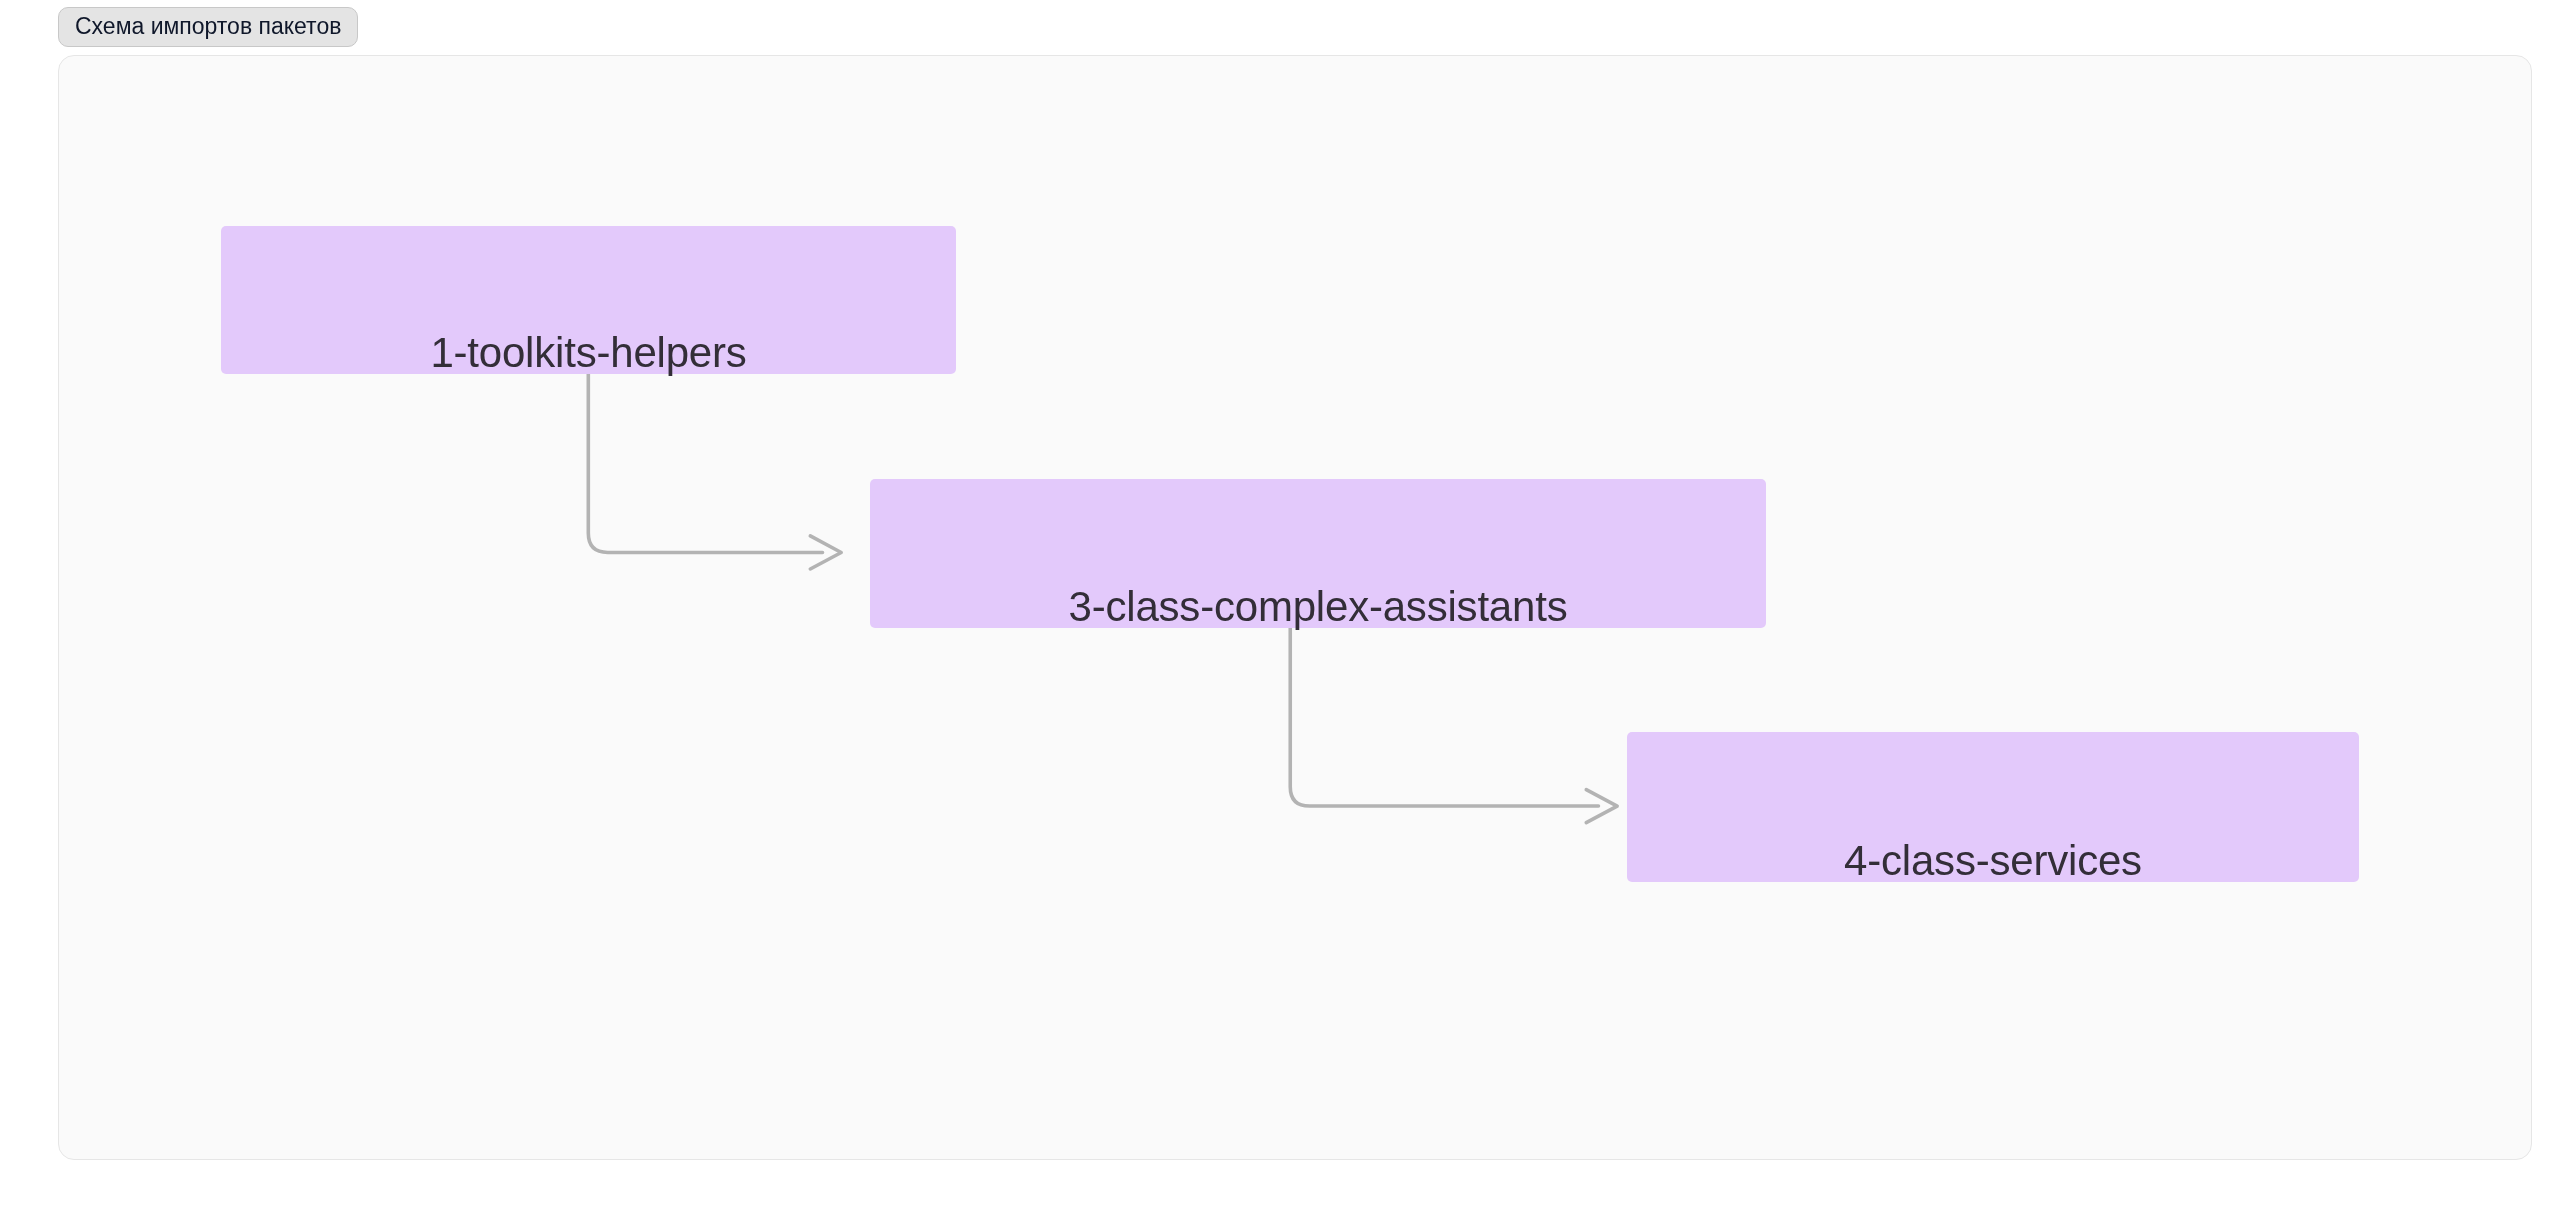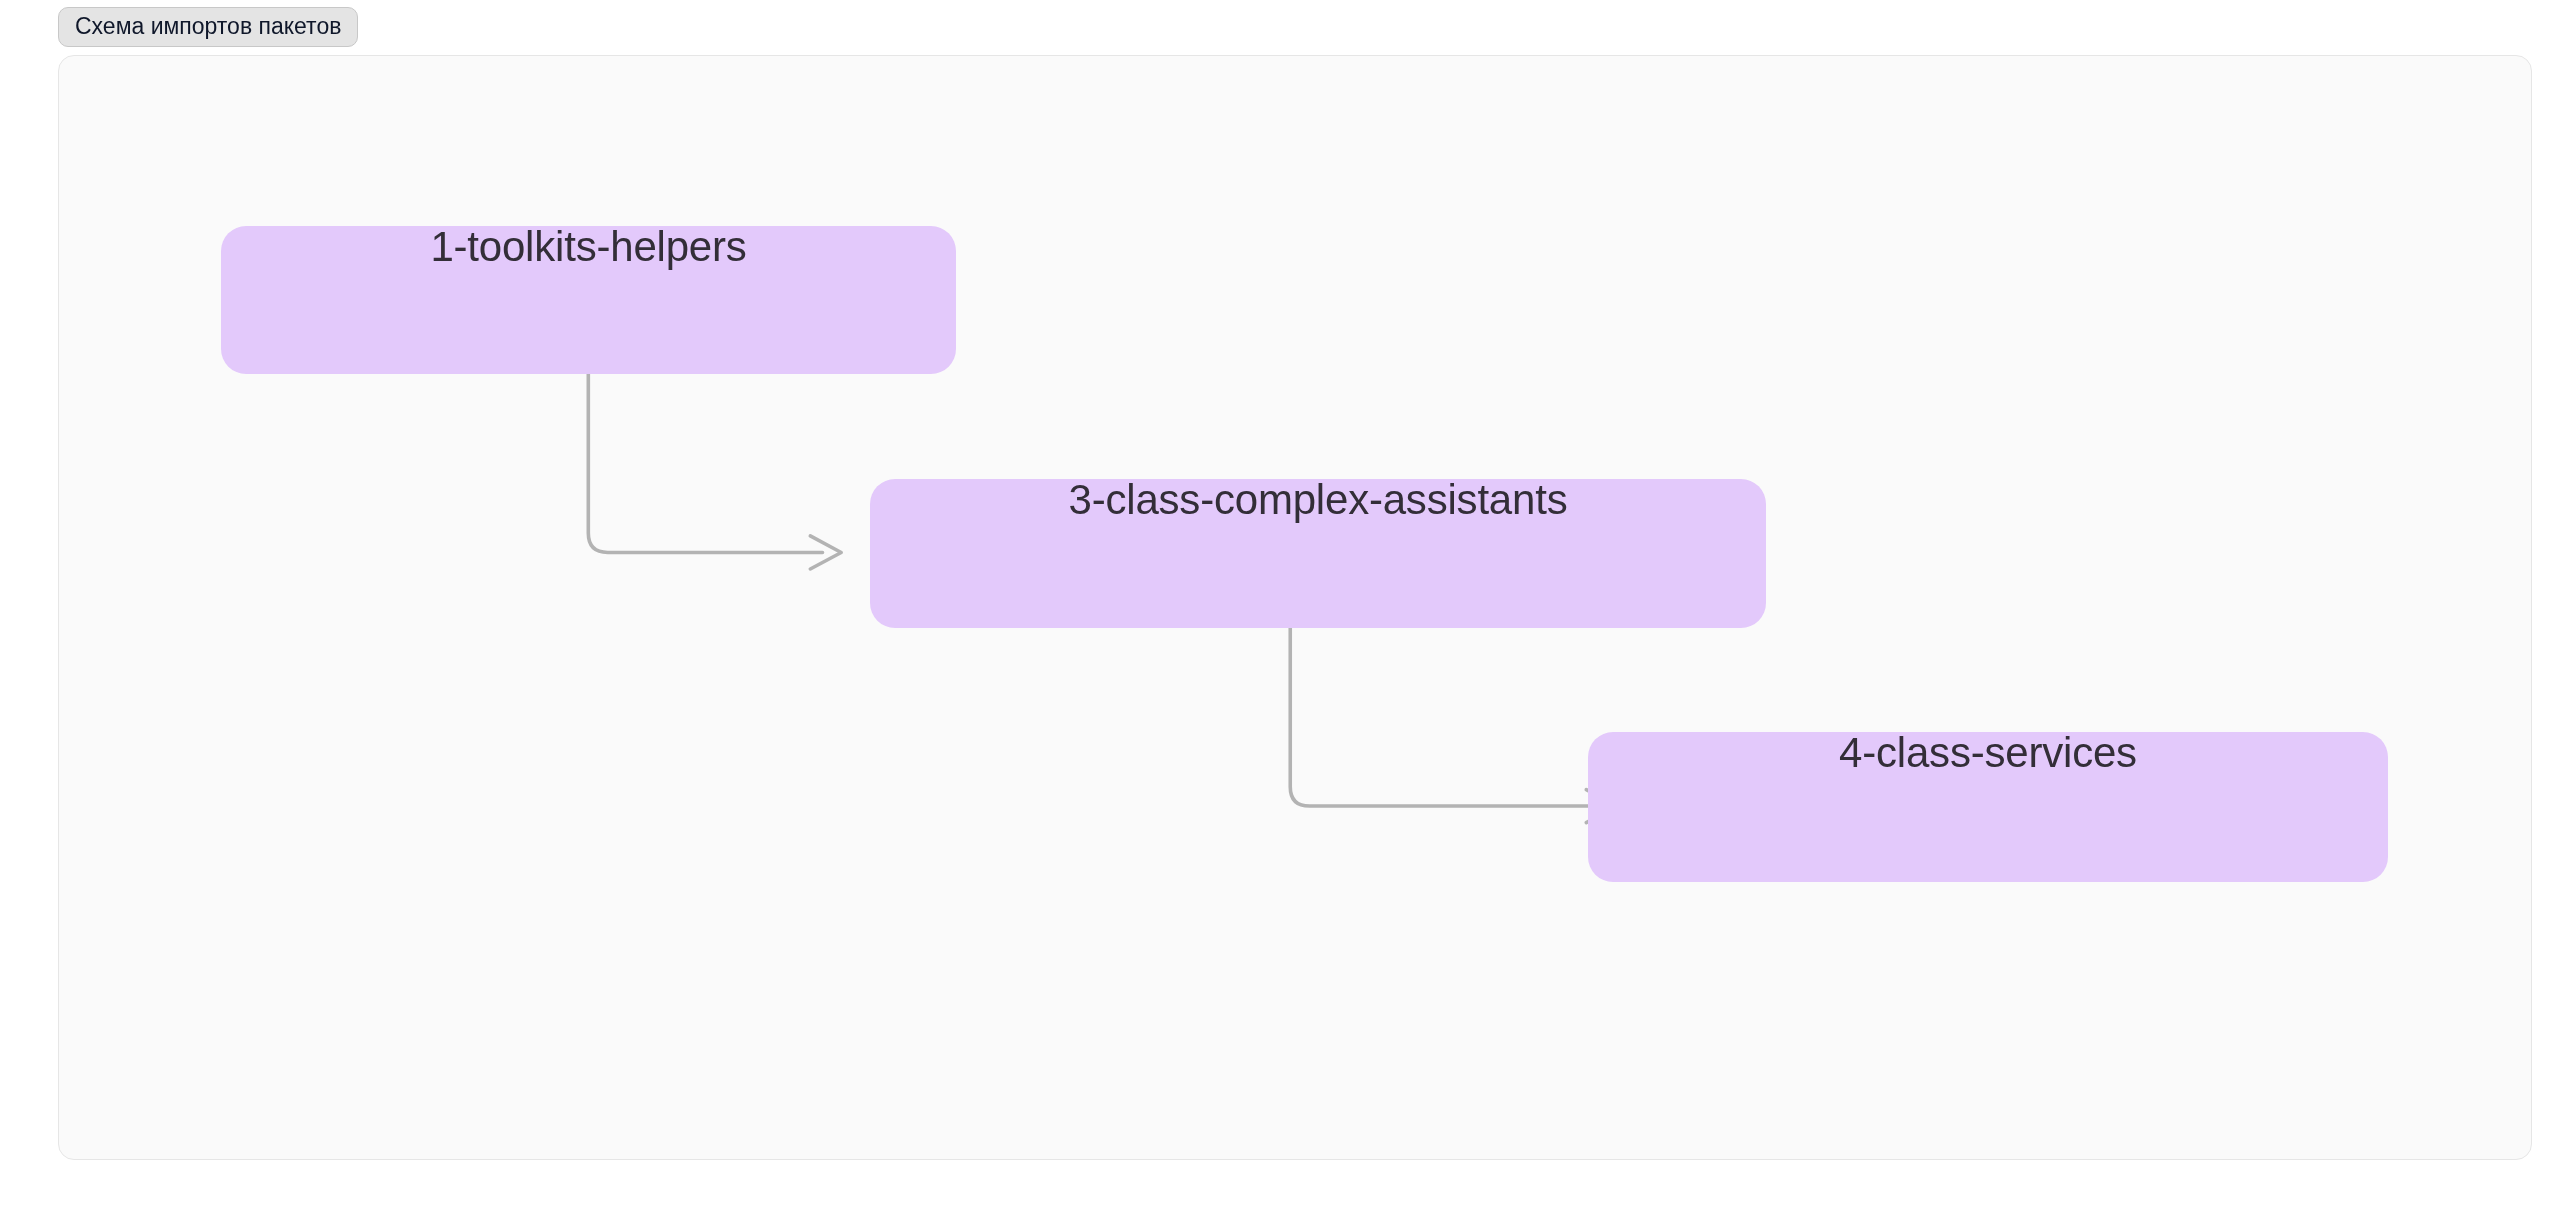--- a/index.html
+++ b/index.html
@@ -62,37 +62,37 @@
     top: 0;
     width: 2474px;
     height: 1105px;
     pointer-events: none;
   }
 
   
   .graph-node {
     position: absolute;
     display: flex;
-    align-items: flex-start;
+    align-items: flex-end;
     justify-content: center;
     box-sizing: border-box;
-    border-radius: 25px;
+    border-radius: 5px;
     cursor: pointer;
   }
   .graph-node .node-label {
     color: #332e38;
     font-size: 42px;
     line-height: 1;
     white-space: nowrap;
     letter-spacing: -0.2px;
   }
 
   #node-1 { left: 162px; top: 170px; width: 735px; height: 148px; }
   #node-2 { left: 811px; top: 423px; width: 896px; height: 149px; }
-  #node-3 { left: 1529px; top: 676px; width: 800px; height: 150px; }
+  #node-3 { left: 1568px; top: 676px; width: 732px; height: 150px; }
 </style>
 </head>
 <body>
 
 <div id="diagram-tabbar">
   <div id="diagram-tab">
     <span>Схема импортов пакетов</span>
   </div>
 </div>
 

